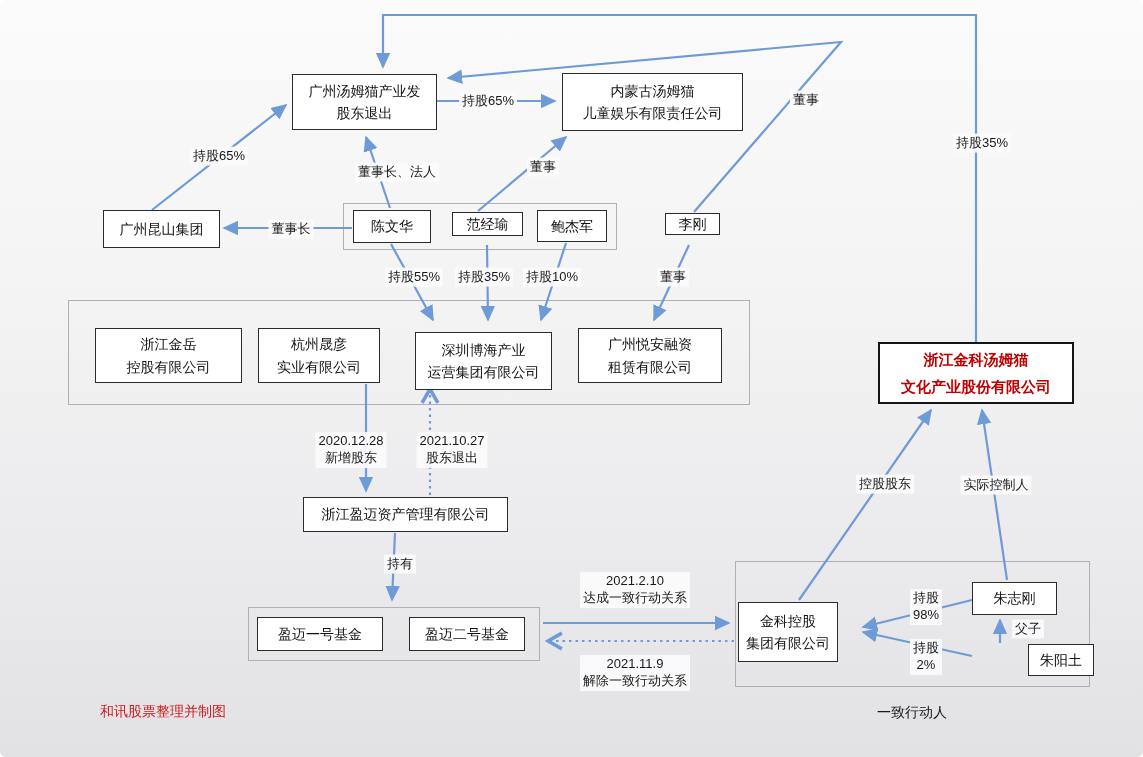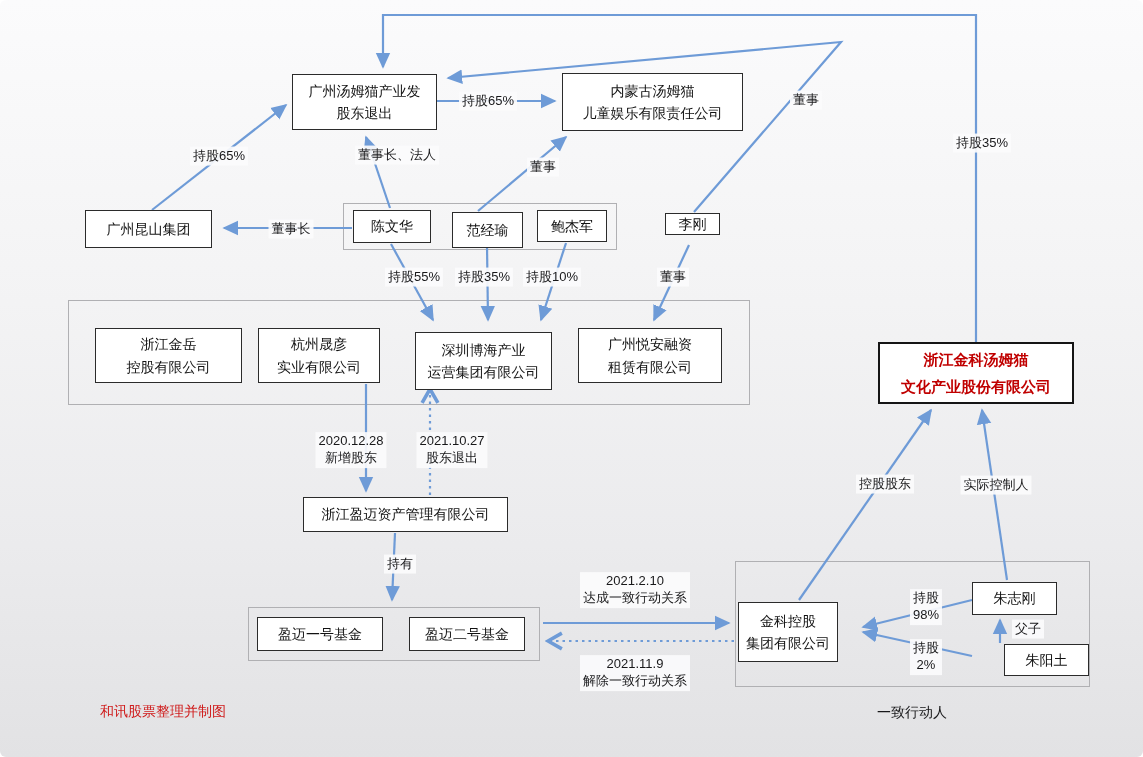--- a/index.html
+++ b/index.html
@@ -71,27 +71,27 @@
   </svg>
 
   <div class="node" style="left:292px;top:74px;width:145px;height:56px">
     <span>广州汤姆猫产业发</span>
     <span>股东退出</span>
   </div>
   <div class="node" style="left:562px;top:73px;width:181px;height:58px">
     <span>内蒙古汤姆猫</span>
     <span>儿童娱乐有限责任公司</span>
   </div>
-  <div class="node" style="left:85px;top:210px;width:127px;height:38px">
+  <div class="node" style="left:103px;top:210px;width:117px;height:38px">
     <span>广州昆山集团</span>
   </div>
   <div class="node" style="left:353px;top:210px;width:78px;height:33px">
     <span>陈文华</span>
   </div>
-  <div class="node" style="left:452px;top:212px;width:71px;height:36px">
+  <div class="node" style="left:452px;top:212px;width:71px;height:24px">
     <span>范经瑜</span>
   </div>
   <div class="node" style="left:537px;top:210px;width:70px;height:32px">
     <span>鲍杰军</span>
   </div>
   <div class="node" style="left:665px;top:213px;width:55px;height:22px">
     <span>李刚</span>
   </div>
   <div class="node" style="left:95px;top:328px;width:147px;height:55px">
     <span>浙江金岳</span>
@@ -122,29 +122,29 @@
     <span>浙江金科汤姆猫</span>
     <span>文化产业股份有限公司</span>
   </div>
   <div class="node" style="left:738px;top:602px;width:100px;height:60px">
     <span>金科控股</span>
     <span>集团有限公司</span>
   </div>
   <div class="node" style="left:972px;top:582px;width:85px;height:33px">
     <span>朱志刚</span>
   </div>
-  <div class="node" style="left:1004px;top:644px;width:85px;height:32px">
+  <div class="node" style="left:1028px;top:644px;width:66px;height:32px">
     <span>朱阳土</span>
   </div>
 
   <div class="elabel" style="left:982px;top:143px">持股35%</div>
   <div class="elabel" style="left:219px;top:156px">持股65%</div>
   <div class="elabel" style="left:488px;top:101px">持股65%</div>
   <div class="elabel" style="left:806px;top:100px">董事</div>
-  <div class="elabel" style="left:397px;top:155px">董事长、法人</div>
+  <div class="elabel" style="left:397px;top:172px">董事长、法人</div>
   <div class="elabel" style="left:543px;top:167px">董事</div>
   <div class="elabel" style="left:291px;top:229px">董事长</div>
   <div class="elabel" style="left:414px;top:277px">持股55%</div>
   <div class="elabel" style="left:484px;top:277px">持股35%</div>
   <div class="elabel" style="left:552px;top:277px">持股10%</div>
   <div class="elabel" style="left:673px;top:277px">董事</div>
   <div class="elabel" style="left:351px;top:450px">
     <span>2020.12.28</span>
     <span>新增股东</span>
   </div>

